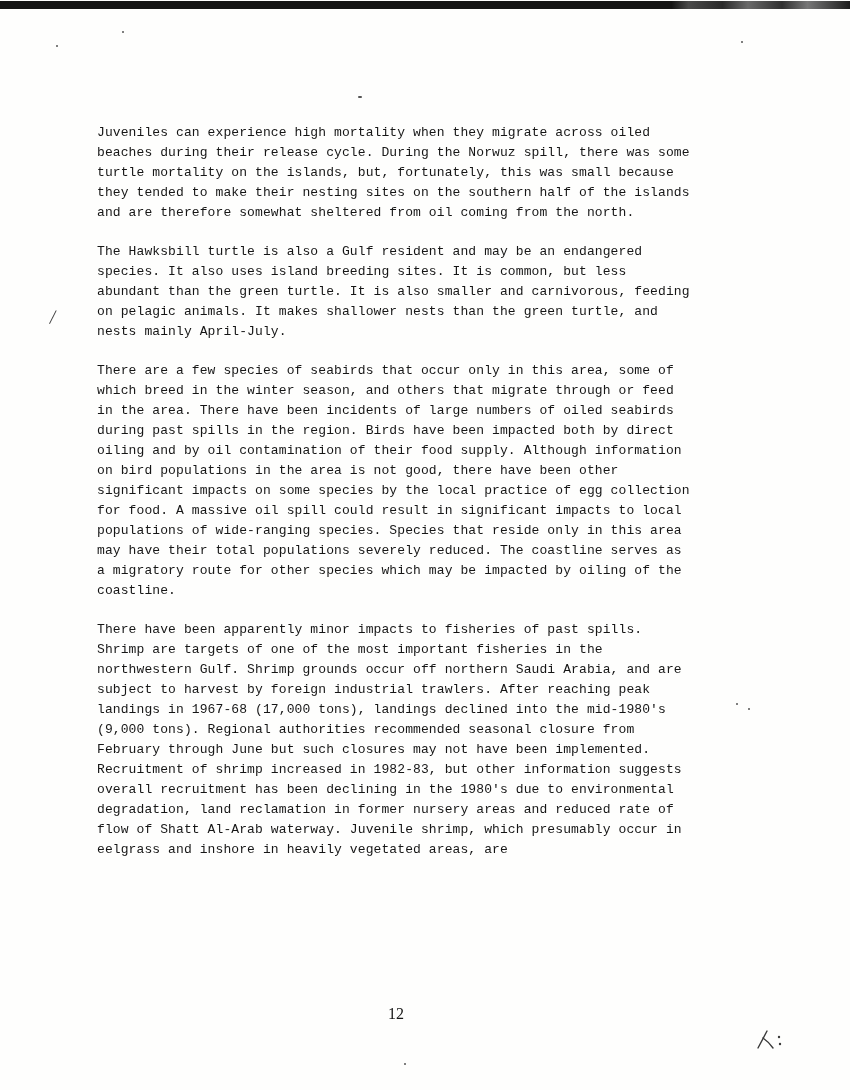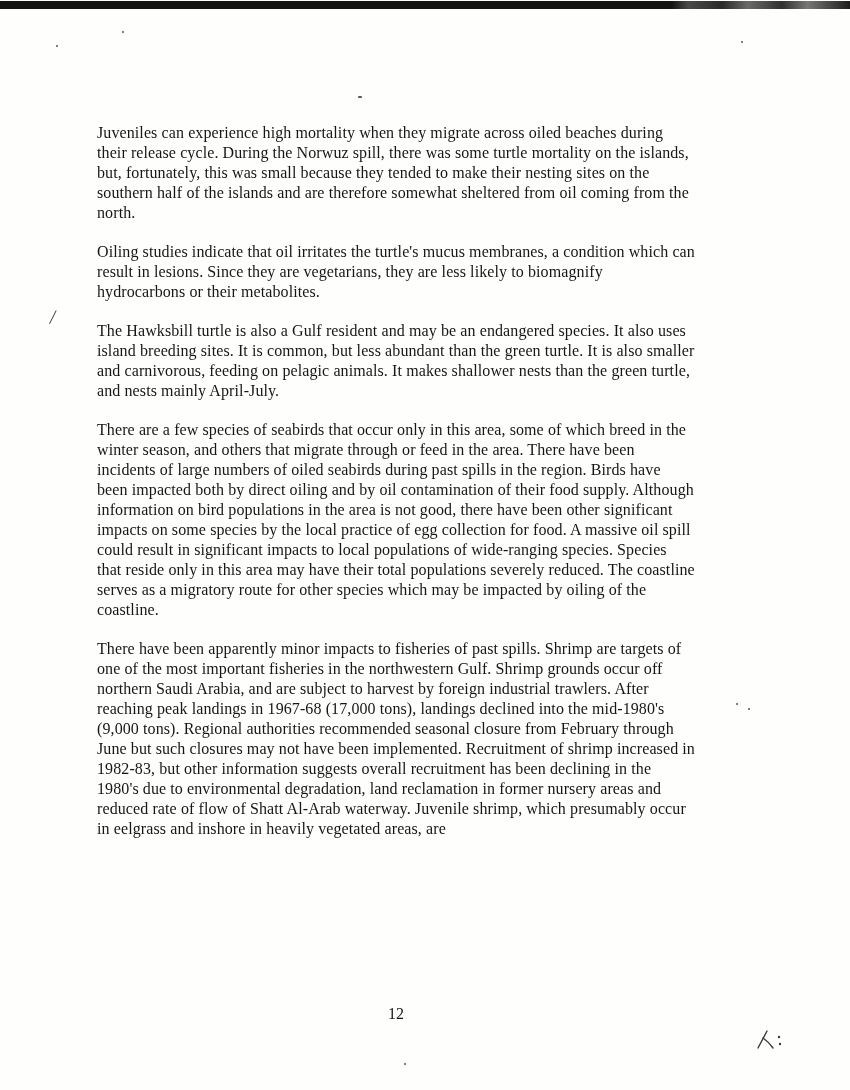--- a/index.html
+++ b/index.html
@@ -31,24 +31,25 @@
       #777 95%, #1d1d1d 100%);
   }
   .content {
     position: absolute;
     left: 97px;
     top: 123px;
     width: 598px;
   }
   .content p {
     margin: 0 0 19px 0;
-    font-size: 16px;
+    font-size: 13px;
     line-height: 20px;
     text-align: left;
     letter-spacing: 0.1px;
+    font-family: Liberation Mono, monospace;
   }
   .page-number {
     position: absolute;
     left: 97px;
     top: 1005px;
     width: 598px;
     text-align: center;
     font-size: 16px;
   }
   .speck {
@@ -82,21 +83,20 @@
   <div class="speck" style="left:741px; top:41px; width:2px; height:2px;"></div>
   <div class="speck" style="left:358px; top:96px; width:4px; height:2px; border-radius:1px;"></div>
   <div class="speck" style="left:736px; top:703px; width:2px; height:2px;"></div>
   <div class="speck" style="left:748px; top:708px; width:2px; height:2px;"></div>
   <div class="speck" style="left:404px; top:1063px; width:2px; height:2px;"></div>
 
   <div class="slash-mark">/</div>
 
   <div class="content">
     <p>Juveniles can experience high mortality when they migrate across oiled beaches during their release cycle.  During the Norwuz spill, there was some turtle mortality on the islands, but, fortunately, this was small because they tended to make their nesting sites on the southern half of the islands and are therefore somewhat sheltered from oil coming from the north.</p>
-    <p>Oiling studies indicate that oil irritates the turtle's mucus membranes, a condition which can result in lesions.  Since they are vegetarians, they are less likely to biomagnify hydrocarbons or their metabolites.</p>
     <p>The Hawksbill turtle is also a Gulf resident and may be an endangered species.  It also uses island breeding sites.  It is common, but less abundant than the green turtle.  It is also smaller and carnivorous, feeding on pelagic animals.  It makes shallower nests than the green turtle, and nests mainly April-July.</p>
     <p>There are a few species of seabirds that occur only in this area, some of which breed in the winter season, and others that migrate through or feed in the area.  There have been incidents of large numbers of oiled seabirds during past spills in the region.  Birds have been impacted both by direct oiling and by oil contamination of their food supply.  Although information on bird populations in the area is not good, there have been other significant impacts on some species by the local practice of egg collection for food.  A massive oil spill could result in significant impacts to local populations of wide-ranging species.  Species that reside only in this area may have their total populations severely reduced.  The coastline serves as a migratory route for other species which may be impacted by oiling of the coastline.</p>
     <p>There have been apparently minor impacts to fisheries of past spills.  Shrimp are targets of one of the most important fisheries in the northwestern Gulf.  Shrimp grounds occur off northern Saudi Arabia, and are subject to harvest by foreign industrial trawlers.  After reaching peak landings in 1967-68 (17,000 tons), landings declined into the mid-1980's (9,000 tons).  Regional authorities recommended seasonal closure from February through June but such closures may not have been implemented.  Recruitment of shrimp increased in 1982-83, but other information suggests overall recruitment has been declining in the 1980's due to environmental degradation, land reclamation in former nursery areas and reduced rate of flow of Shatt Al-Arab waterway.  Juvenile shrimp, which presumably occur in eelgrass and inshore in heavily vegetated areas, are</p>
   </div>
 
   <div class="page-number">12</div>
 
   <div class="hand-mark">
     <svg width="30" height="24" viewBox="0 0 30 24">
       <path d="M13 3 L4 20" stroke="#3a3a3a" stroke-width="1.4" fill="none" stroke-linecap="round"></path>

